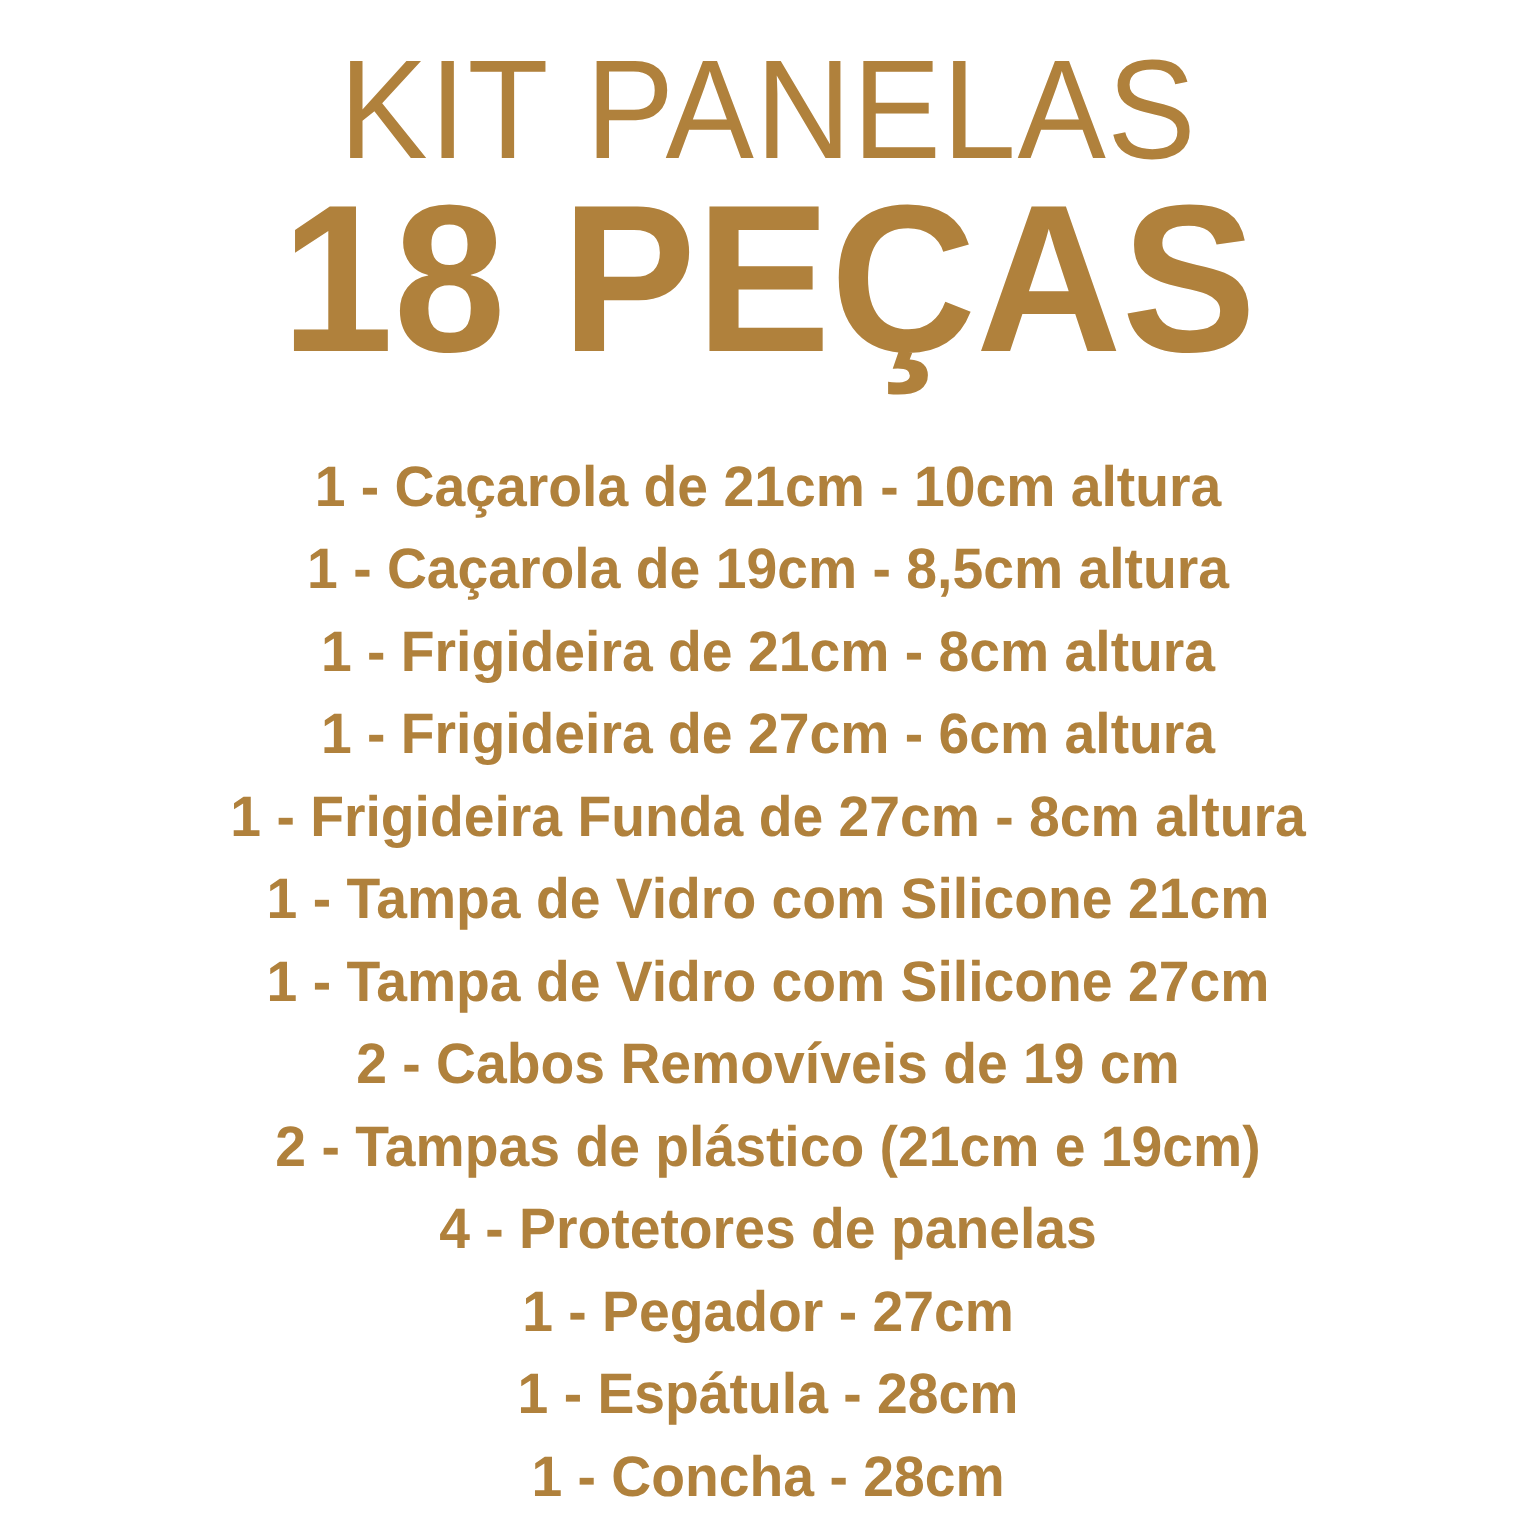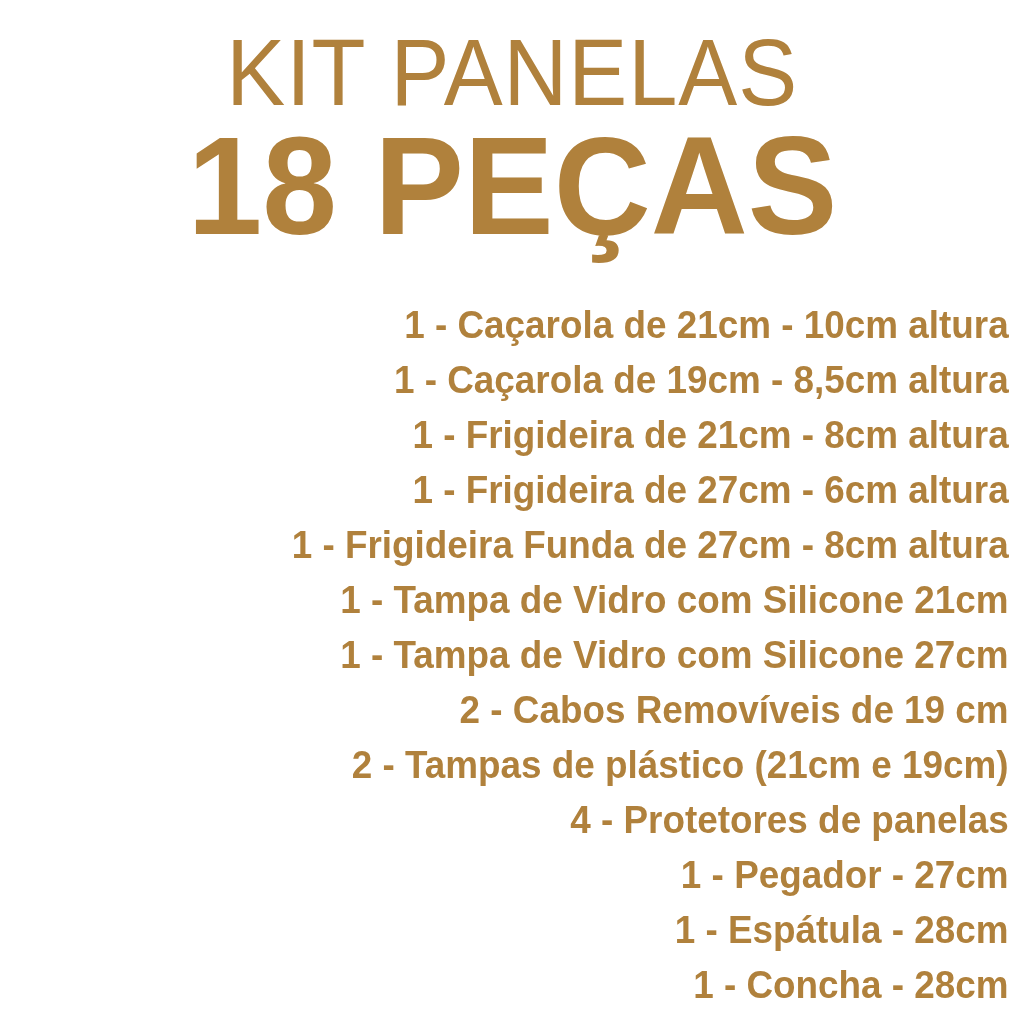--- a/index.html
+++ b/index.html
@@ -42,21 +42,20 @@
     line-height: 1.0;
     transform: scaleX(0.96);
     transform-origin: center top;
     white-space: nowrap;
   }
 
   .items-list {
     list-style: none;
     margin-top: 42px;
     width: 100%;
-    text-align: right;
   }
 
   .items-list li {
     font-size: 38px;
     font-weight: 700;
     line-height: 55px;
     white-space: nowrap;
     transform: scaleX(0.97);
     transform-origin: center;
   }

